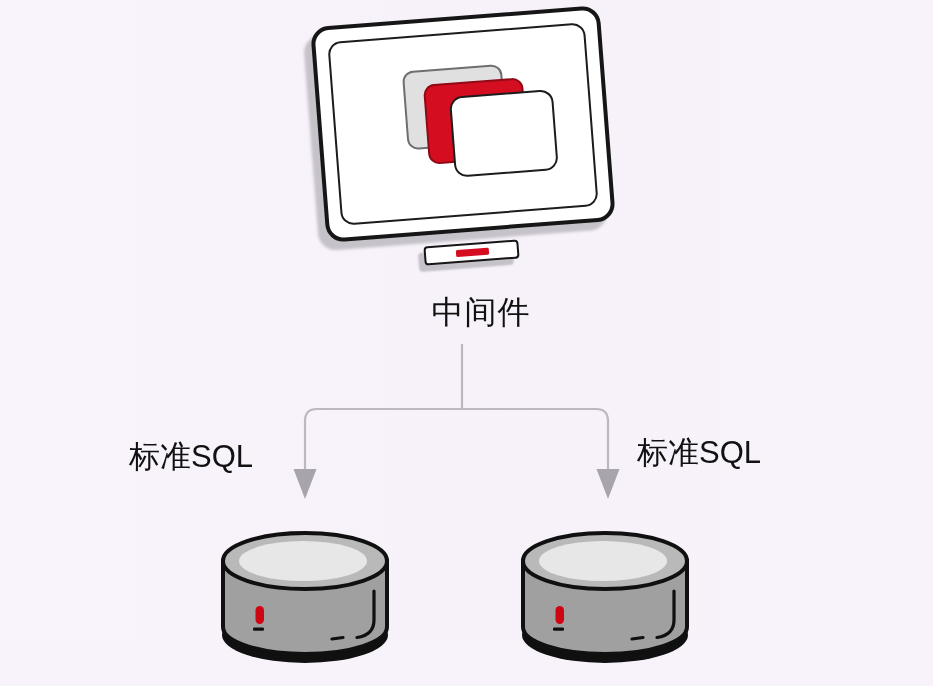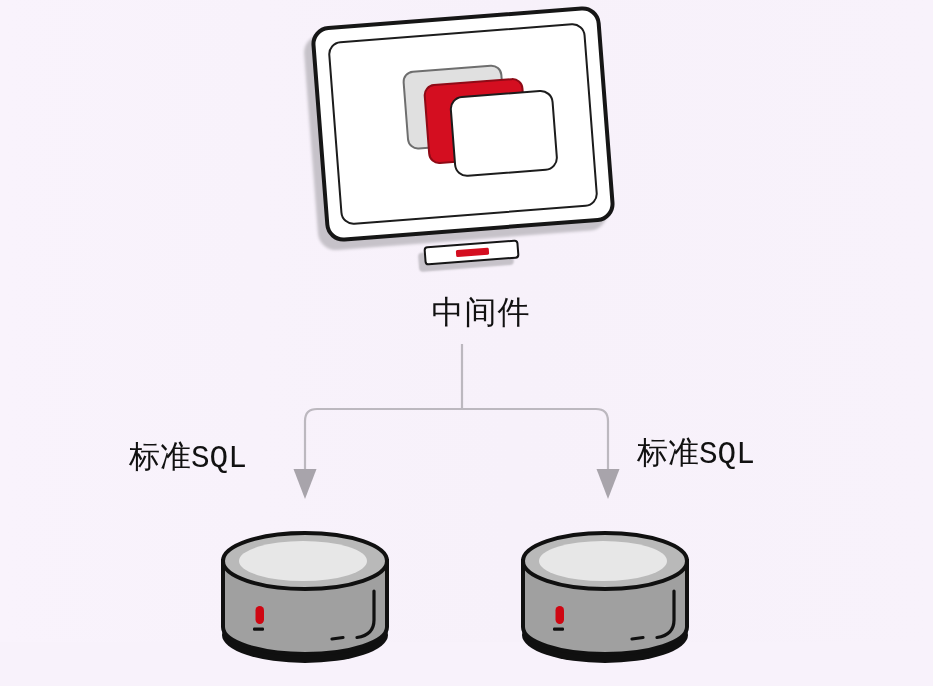--- a/index.html
+++ b/index.html
@@ -85,21 +85,20 @@
     font-size: 32px;
     color: #111111;
     letter-spacing: 1px;
     white-space: nowrap;
   }
   .sql-label {
     position: absolute;
     font-size: 31px;
     color: #111111;
     white-space: nowrap;
-    font-family: Liberation Mono, monospace;
   }
   .sql-label-left  { left: 129px; top: 436px; }
   .sql-label-right { left: 637px; top: 432px; }
 
   
   .connector-svg {
     position: absolute;
     left: 0; top: 0;
     width: 933px; height: 686px;
     pointer-events: none;

